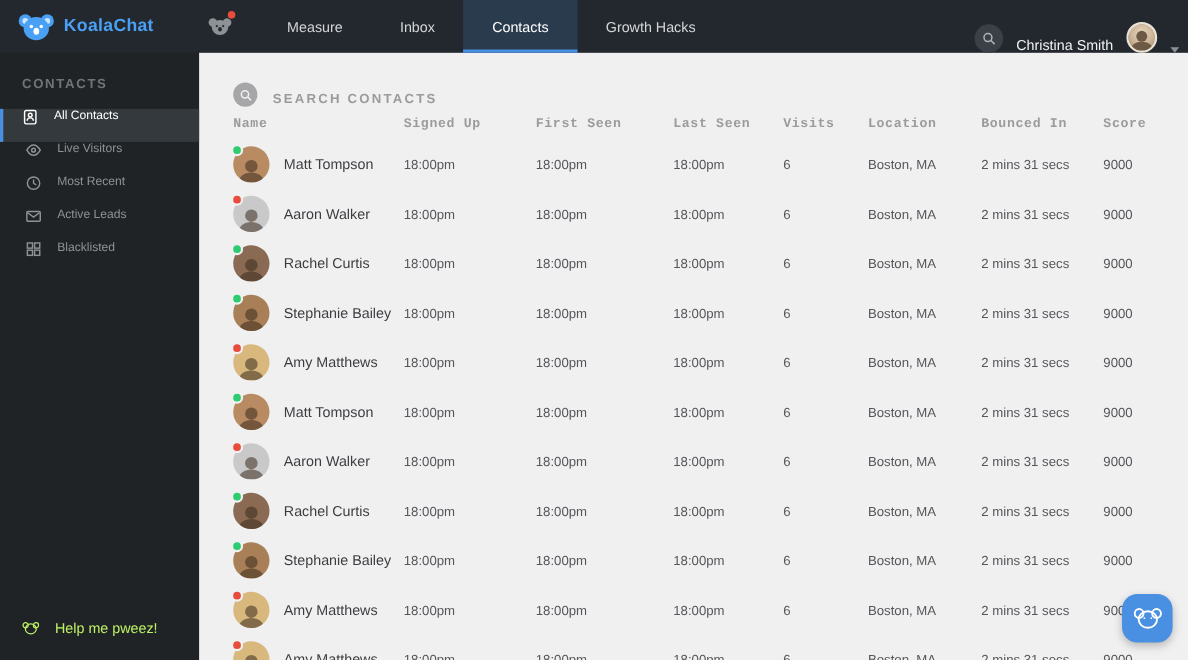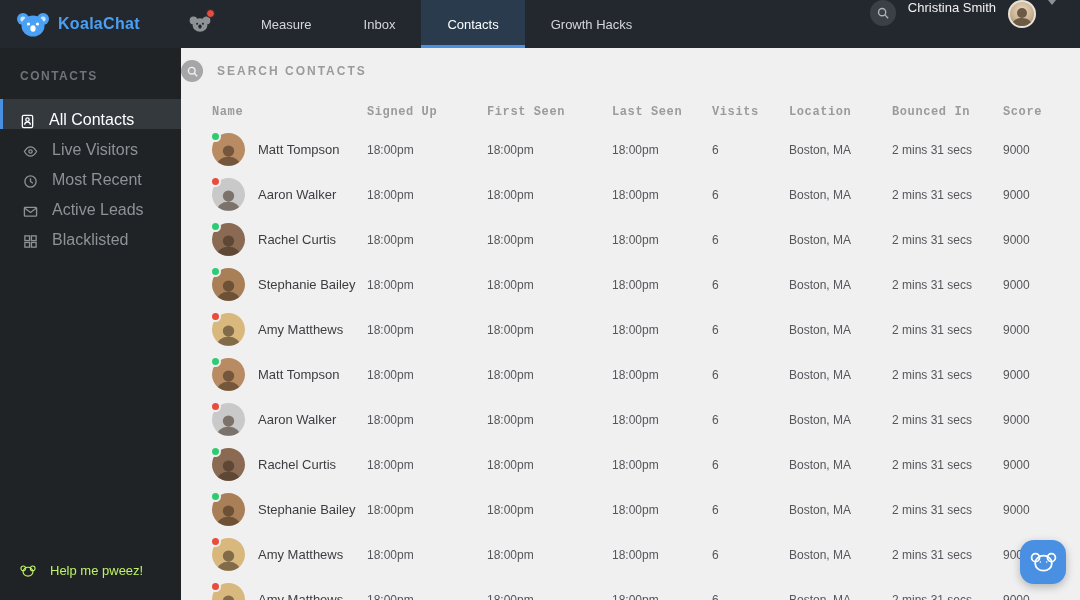--- a/index.html
+++ b/index.html
@@ -26,21 +26,21 @@
   }
   .tabs { display: flex; margin-left: 22px; }
   .tab {
     display: flex; align-items: center; padding: 16px 26px; color: #d4d7da;
     font-size: 13px; cursor: pointer; position: relative;
   }
   .tab.active { background: #2b3b4e; color: #ffffff; }
   .tab.active::after {
     content: ""; position: absolute; left: 0; right: 0; bottom: 0; height: 3px; background: #4a90e2;
   }
-  .nav-right { margin-left: auto; display: flex; align-items: flex-start; gap: 12px; padding-right: 24px; }
+  .nav-right { margin-left: auto; display: flex; align-items: flex-end; gap: 12px; padding-right: 8px; }
   .nav-search {
     width: 26px; height: 26px; border-radius: 50%; background: #3a4046; border: none;
     display: flex; align-items: center; justify-content: center; cursor: pointer;
   }
   .username { color: #f2f2f2; font-size: 13px; cursor: pointer; }
   .nav-avatar {
     width: 28px; height: 28px; border-radius: 50%; overflow: hidden; cursor: pointer;
     background: radial-gradient(circle at 50% 35%, #e8d8c0 0%, #c9b193 55%, #8d7a62 100%);
     border: 2px solid #e9e2d5; display: flex; align-items: flex-end; justify-content: center;
   }
@@ -52,39 +52,39 @@
   
   .sidebar {
     position: absolute; top: 45px; left: 0; width: 181px; height: 555px;
     background: #202326; z-index: 20;
   }
   .side-title {
     color: #6f7478; font-size: 12px; font-weight: bold; letter-spacing: 1.5px;
     padding: 24px 0 16px 20px;
   }
   .side-item {
-    height: 30px; display: flex; align-items: flex-end; gap: 14px;
-    padding-left: 20px; color: #8d9296; font-size: 16px; cursor: pointer;
+    height: 30px; display: flex; align-items: flex-start; gap: 14px;
+    padding-left: 20px; color: #8d9296; font-size: 11px; cursor: pointer;
     border-left: 3px solid transparent;
   }
   .side-item svg { flex: 0 0 auto; }
   .side-item.active {
     background: #34393e; color: #ffffff; border-left: 3px solid #4a90e2; padding-left: 17px;
   }
   .side-help {
     position: absolute; bottom: 22px; left: 20px; display: flex; align-items: center; gap: 14px;
     color: #bef264; font-size: 13px; cursor: pointer;
   }
 
   
   .main {
     position: absolute; top: 45px; left: 181px; width: 899px; height: 555px;
     background: #f0f0f1; overflow: hidden;
   }
-  .searchbar { height: 52px; display: flex; align-items: center; gap: 14px; }
+  .searchbar { height: 52px; display: flex; align-items: flex-end; gap: 14px; padding-left: 31px; }
   .search-circle {
     width: 22px; height: 22px; border-radius: 50%; background: #a6a6a8;
     display: flex; align-items: center; justify-content: center; flex: 0 0 auto;
   }
   .search-input {
     border: none; background: transparent; outline: none; flex: 1;
     font-family: "Liberation Sans", sans-serif; font-size: 12px; font-weight: bold;
     letter-spacing: 2px; color: #6f6f71; text-transform: uppercase;
   }
   .search-input::placeholder { color: #9b9b9d; opacity: 1; }

